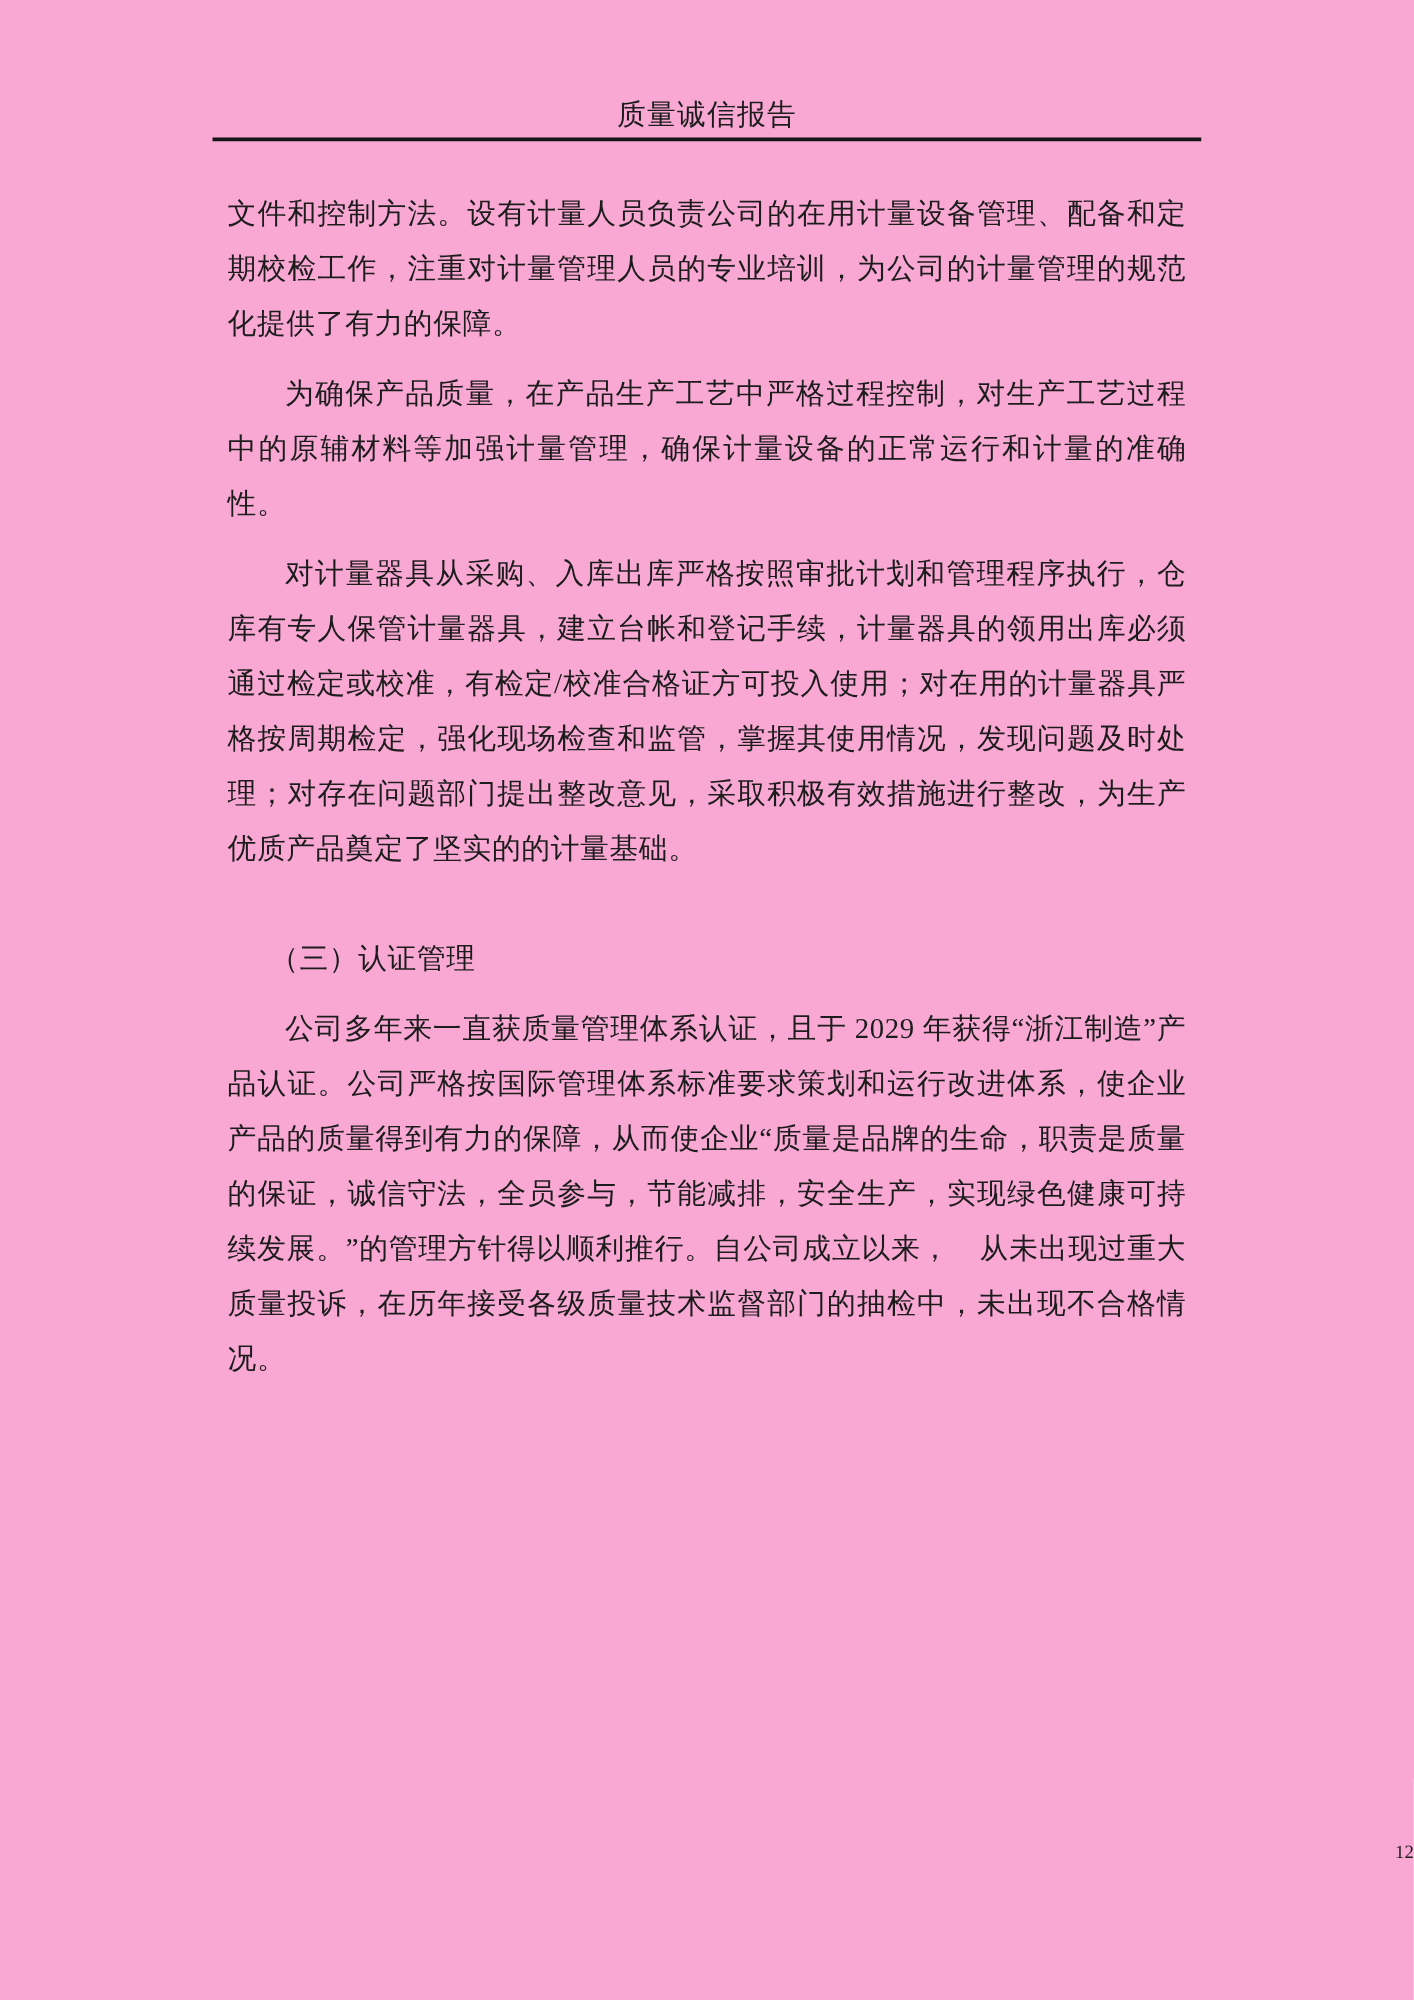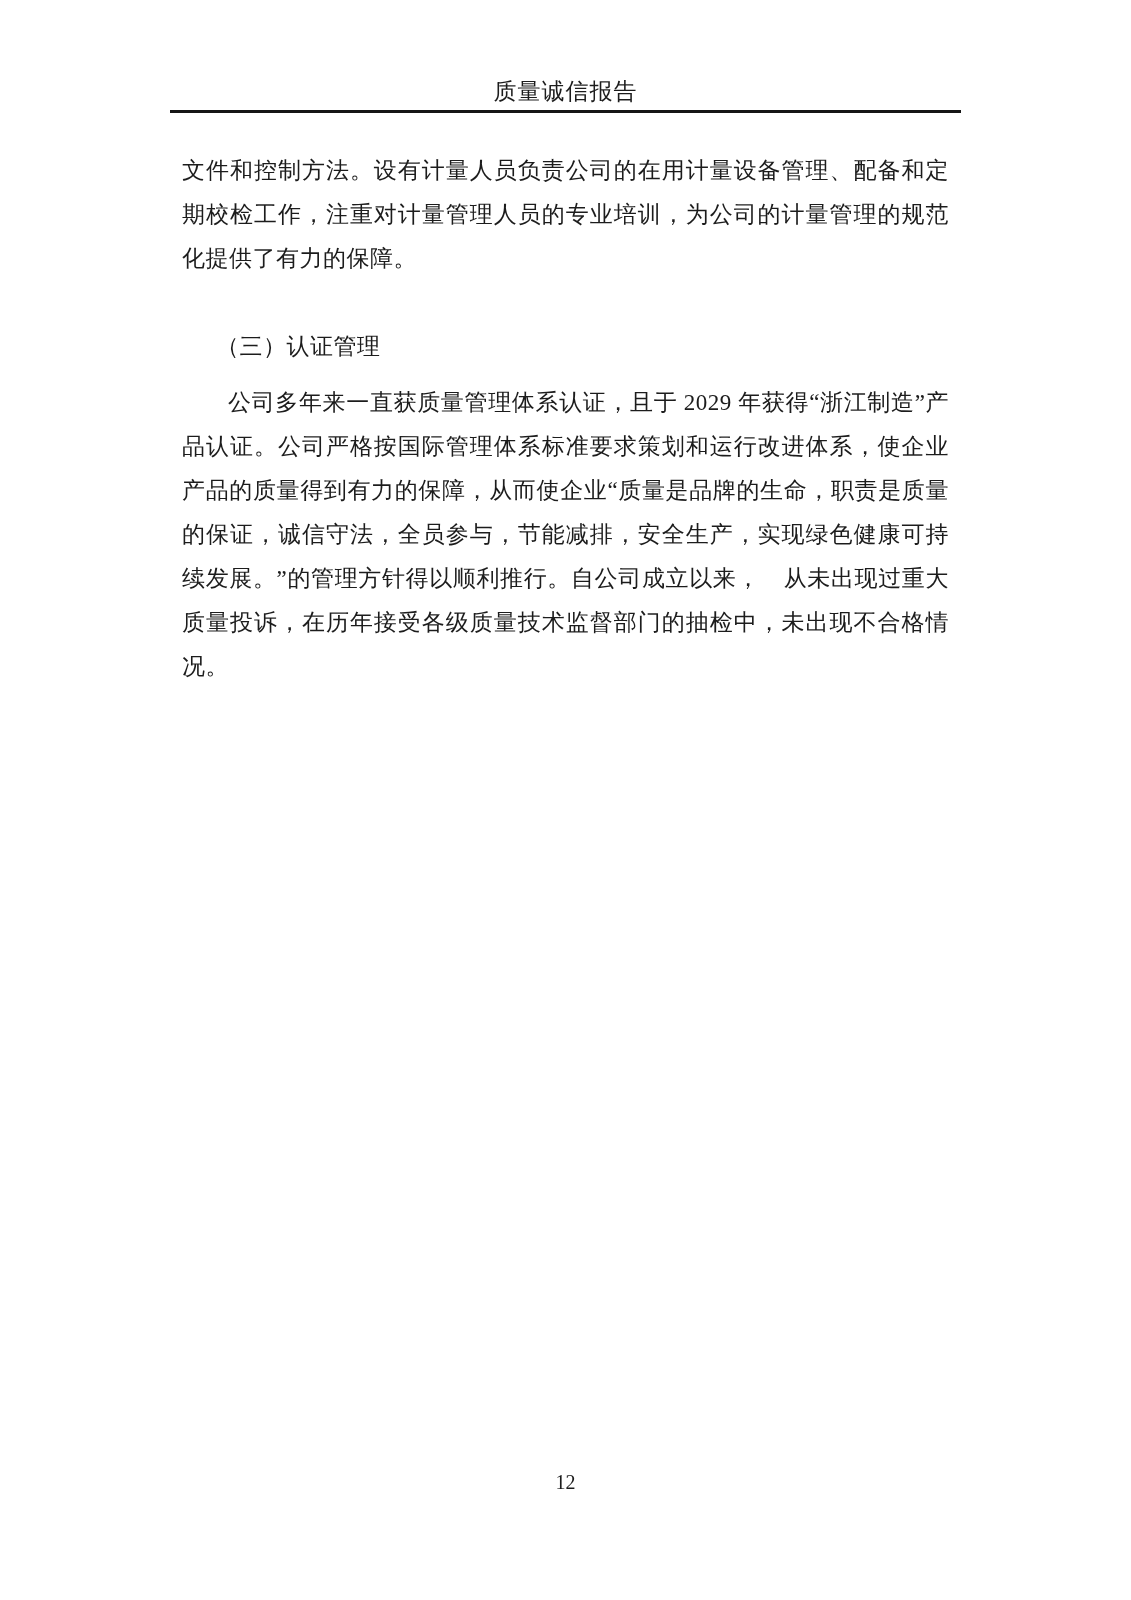--- a/index.html
+++ b/index.html
@@ -5,21 +5,21 @@
   html, body {
     margin: 0;
     padding: 0;
     background: #e8e8e8;
   }
   .page {
     position: relative;
     width: 1131px;
     height: 1600px;
     margin: 0 auto;
-    background: #ffffff;
+    background: #f9a8d4;
     box-sizing: border-box;
     font-family: "Liberation Serif", "DejaVu Serif", serif;
     color: #1c1c1c;
     overflow: hidden;
   }
   .header-title {
     position: absolute;
     top: 78px;
     left: 0;
     right: 0;
@@ -62,35 +62,37 @@
     font-weight: normal;
     line-height: 44px;
     text-indent: 2em;
     text-align: right;
   }
   .page-footer {
     position: absolute;
     top: 1468px;
     left: 0;
     right: 0;
-    text-align: center;
-    font-size: 20px;
+    text-align: right;
+    font-size: 15px;
     line-height: 28px;
   }
 </style>
 </head>
 <body>
 
 <div class="page">
 
   <div class="header-title">质量诚信报告</div>
 
   <div class="header-rule"></div>
 
   <div class="doc-body">
     <p>文件和控制方法。设有计量人员负责公司的在用计量设备管理、配备和定期校检工作，注重对计量管理人员的专业培训，为公司的计量管理的规范化提供了有力的保障。</p>
+    <p class="para-indent">为确保产品质量，在产品生产工艺中严格过程控制，对生产工艺过程中的原辅材料等加强计量管理，确保计量设备的正常运行和计量的准确性。</p>
+    <p class="para-indent">对计量器具从采购、入库出库严格按照审批计划和管理程序执行，仓库有专人保管计量器具，建立台帐和登记手续，计量器具的领用出库必须通过检定或校准，有检定/校准合格证方可投入使用；对在用的计量器具严格按周期检定，强化现场检查和监管，掌握其使用情况，发现问题及时处理；对存在问题部门提出整改意见，采取积极有效措施进行整改，为生产优质产品奠定了坚实的的计量基础。</p>
     <h3 class="section-heading">（三）认证管理</h3>
     <p class="para-indent">公司多年来一直获质量管理体系认证，且于 2029 年获得“浙江制造”产品认证。公司严格按国际管理体系标准要求策划和运行改进体系，使企业产品的质量得到有力的保障，从而使企业“质量是品牌的生命，职责是质量的保证，诚信守法，全员参与，节能减排，安全生产，实现绿色健康可持续发展。”的管理方针得以顺利推行。自公司成立以来，　从未出现过重大质量投诉，在历年接受各级质量技术监督部门的抽检中，未出现不合格情况。</p>
   </div>
 
   <div class="page-footer">12</div>
 
 </div>
 
 </body></html>

